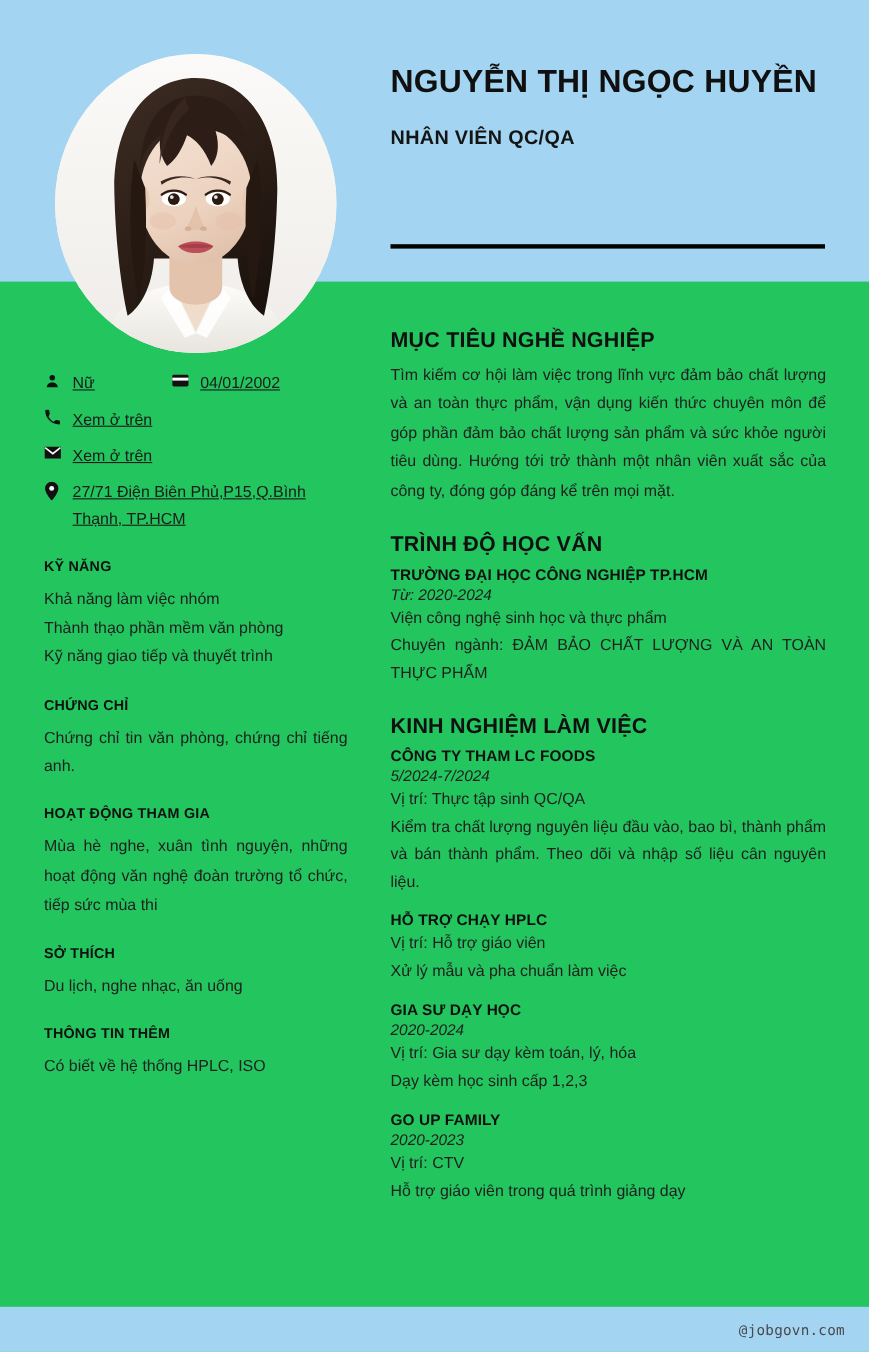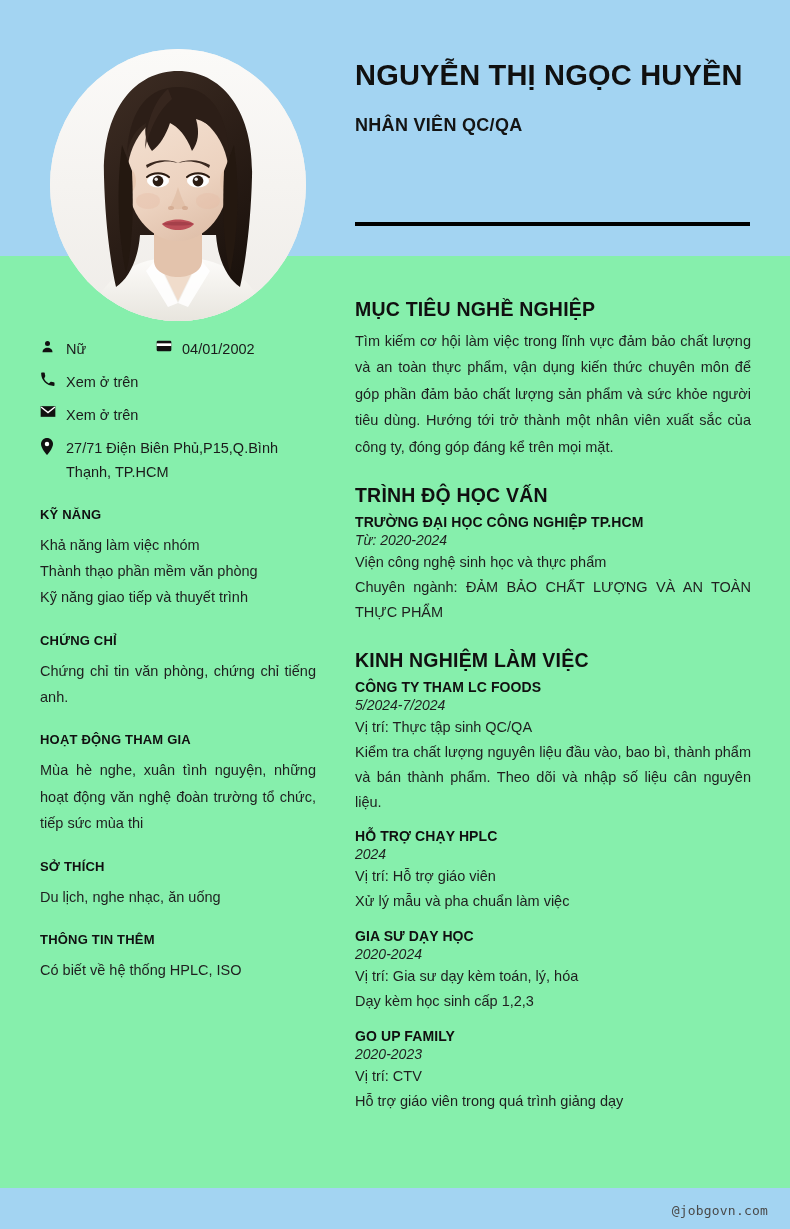--- a/index.html
+++ b/index.html
@@ -11,21 +11,21 @@
     background: #ffffff;
     font-family: "Liberation Sans", sans-serif;
     color: #1b1b1b;
   }
 
   #page {
     position: relative;
     width: 790px;
     height: 1229px;
     overflow: hidden;
-    background: #86efac;
+    background: #22c55e;
   }
 
   
   .band-top {
     position: absolute;
     left: 0; top: 0;
     width: 790px; height: 256px;
     background: #a3d4f2;
   }
   .band-bottom {
@@ -84,20 +84,21 @@
     left: 355px; top: 298px;
     width: 396px;
   }
 
   
   .contact-row {
     display: flex;
     align-items: flex-start;
     margin-bottom: 9px;
     min-height: 22px;
+    text-decoration: underline;
   }
   .contact-row .ic {
     flex: 0 0 26px;
     display: flex;
     align-items: flex-start;
     justify-content: flex-start;
     padding-top: 1px;
   }
   .contact-row .txt {
     font-size: 14.5px;
@@ -345,21 +346,20 @@
 
     <div class="entry">
       <div class="entry-title">CÔNG TY THAM LC FOODS</div>
       <div class="entry-date">5/2024-7/2024</div>
       <div class="entry-line">Vị trí: Thực tập sinh QC/QA</div>
       <div class="entry-line just">Kiểm tra chất lượng nguyên liệu đầu vào, bao bì, thành phẩm và bán thành phẩm. Theo dõi và nhập số liệu cân nguyên liệu.</div>
     </div>
 
     <div class="entry">
       <div class="entry-title">HỖ TRỢ CHẠY HPLC</div>
-      <div class="entry-date">2024</div>
       <div class="entry-line">Vị trí: Hỗ trợ giáo viên</div>
       <div class="entry-line">Xử lý mẫu và pha chuẩn làm việc</div>
     </div>
 
     <div class="entry">
       <div class="entry-title">GIA SƯ DẠY HỌC</div>
       <div class="entry-date">2020-2024</div>
       <div class="entry-line">Vị trí: Gia sư dạy kèm toán, lý, hóa</div>
       <div class="entry-line">Dạy kèm học sinh cấp 1,2,3</div>
     </div>

